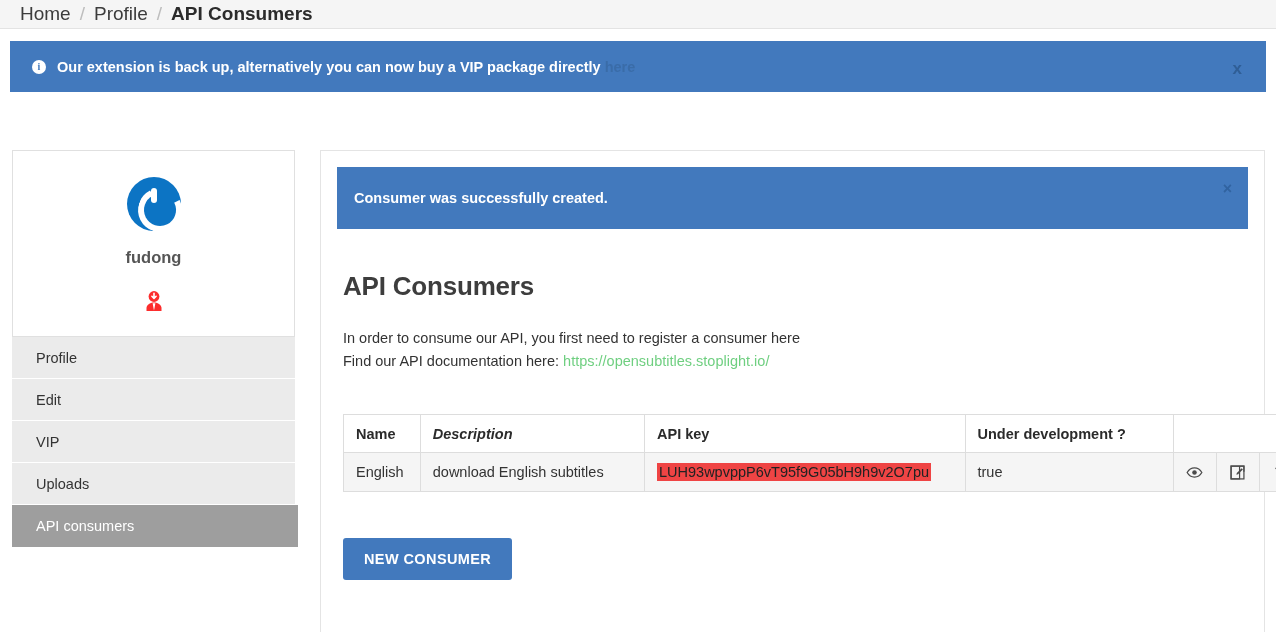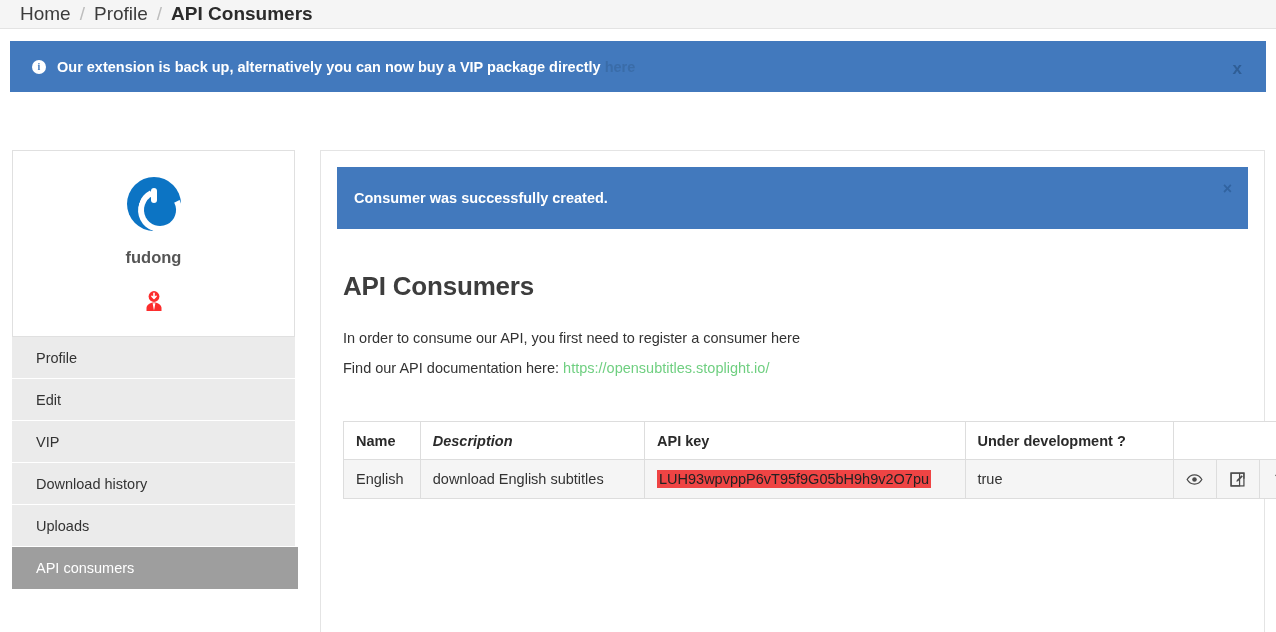--- a/index.html
+++ b/index.html
@@ -171,21 +171,21 @@
     font-weight: bold;
     color: #3d3d3d;
     margin: 42px 0 0 6px;
     letter-spacing: -0.2px;
   }
   .panel-text {
     font-size: 14.5px;
     color: #333333;
     margin: 28px 0 0 6px;
   }
-  .panel-text.second { margin-top: 14px; }
+  .panel-text.second { margin-top: 7px; }
   .doc-link { color: #6fcf80; text-decoration: none; }
 
   
   .api-table {
     margin: 45px 0 0 6px;
     width: 960px;
     border-collapse: collapse;
     font-size: 14.5px;
   }
   .api-table th, .api-table td {
@@ -282,23 +282,20 @@
 
     <div class="nav-list">
       <div class="nav-item">
         <span>Profile</span>
       </div>
       <div class="nav-item">
         <span>Edit</span>
       </div>
       <div class="nav-item">
         <span>VIP</span>
-      </div>
-      <div class="nav-item">
-        <span>Download history</span>
       </div>
       <div class="nav-item">
         <span>Uploads</span>
       </div>
       <div class="nav-item active">
         <span>API consumers</span>
       </div>
     </div>
 
   </div>
@@ -354,15 +351,16 @@
                   <path d="M3.4 4.6h11.2M6.6 4.6V3.1h4.8v1.5M4.7 4.6l.8 10.6h7l.8-10.6" fill="none" stroke="#6a6a6a" stroke-width="1.2" stroke-linejoin="round"></path>
                   <path d="M7.3 7.1v5.8M9 7.1v5.8M10.7 7.1v5.8" stroke="#6a6a6a" stroke-width="1.1"></path>
                 </svg>
               </div>
             </div>
           </td>
         </tr>
       </tbody>
     </table>
 
+    <button class="new-consumer-btn">NEW CONSUMER</button>
 
   </div>
 </div>
 
 </body></html>

